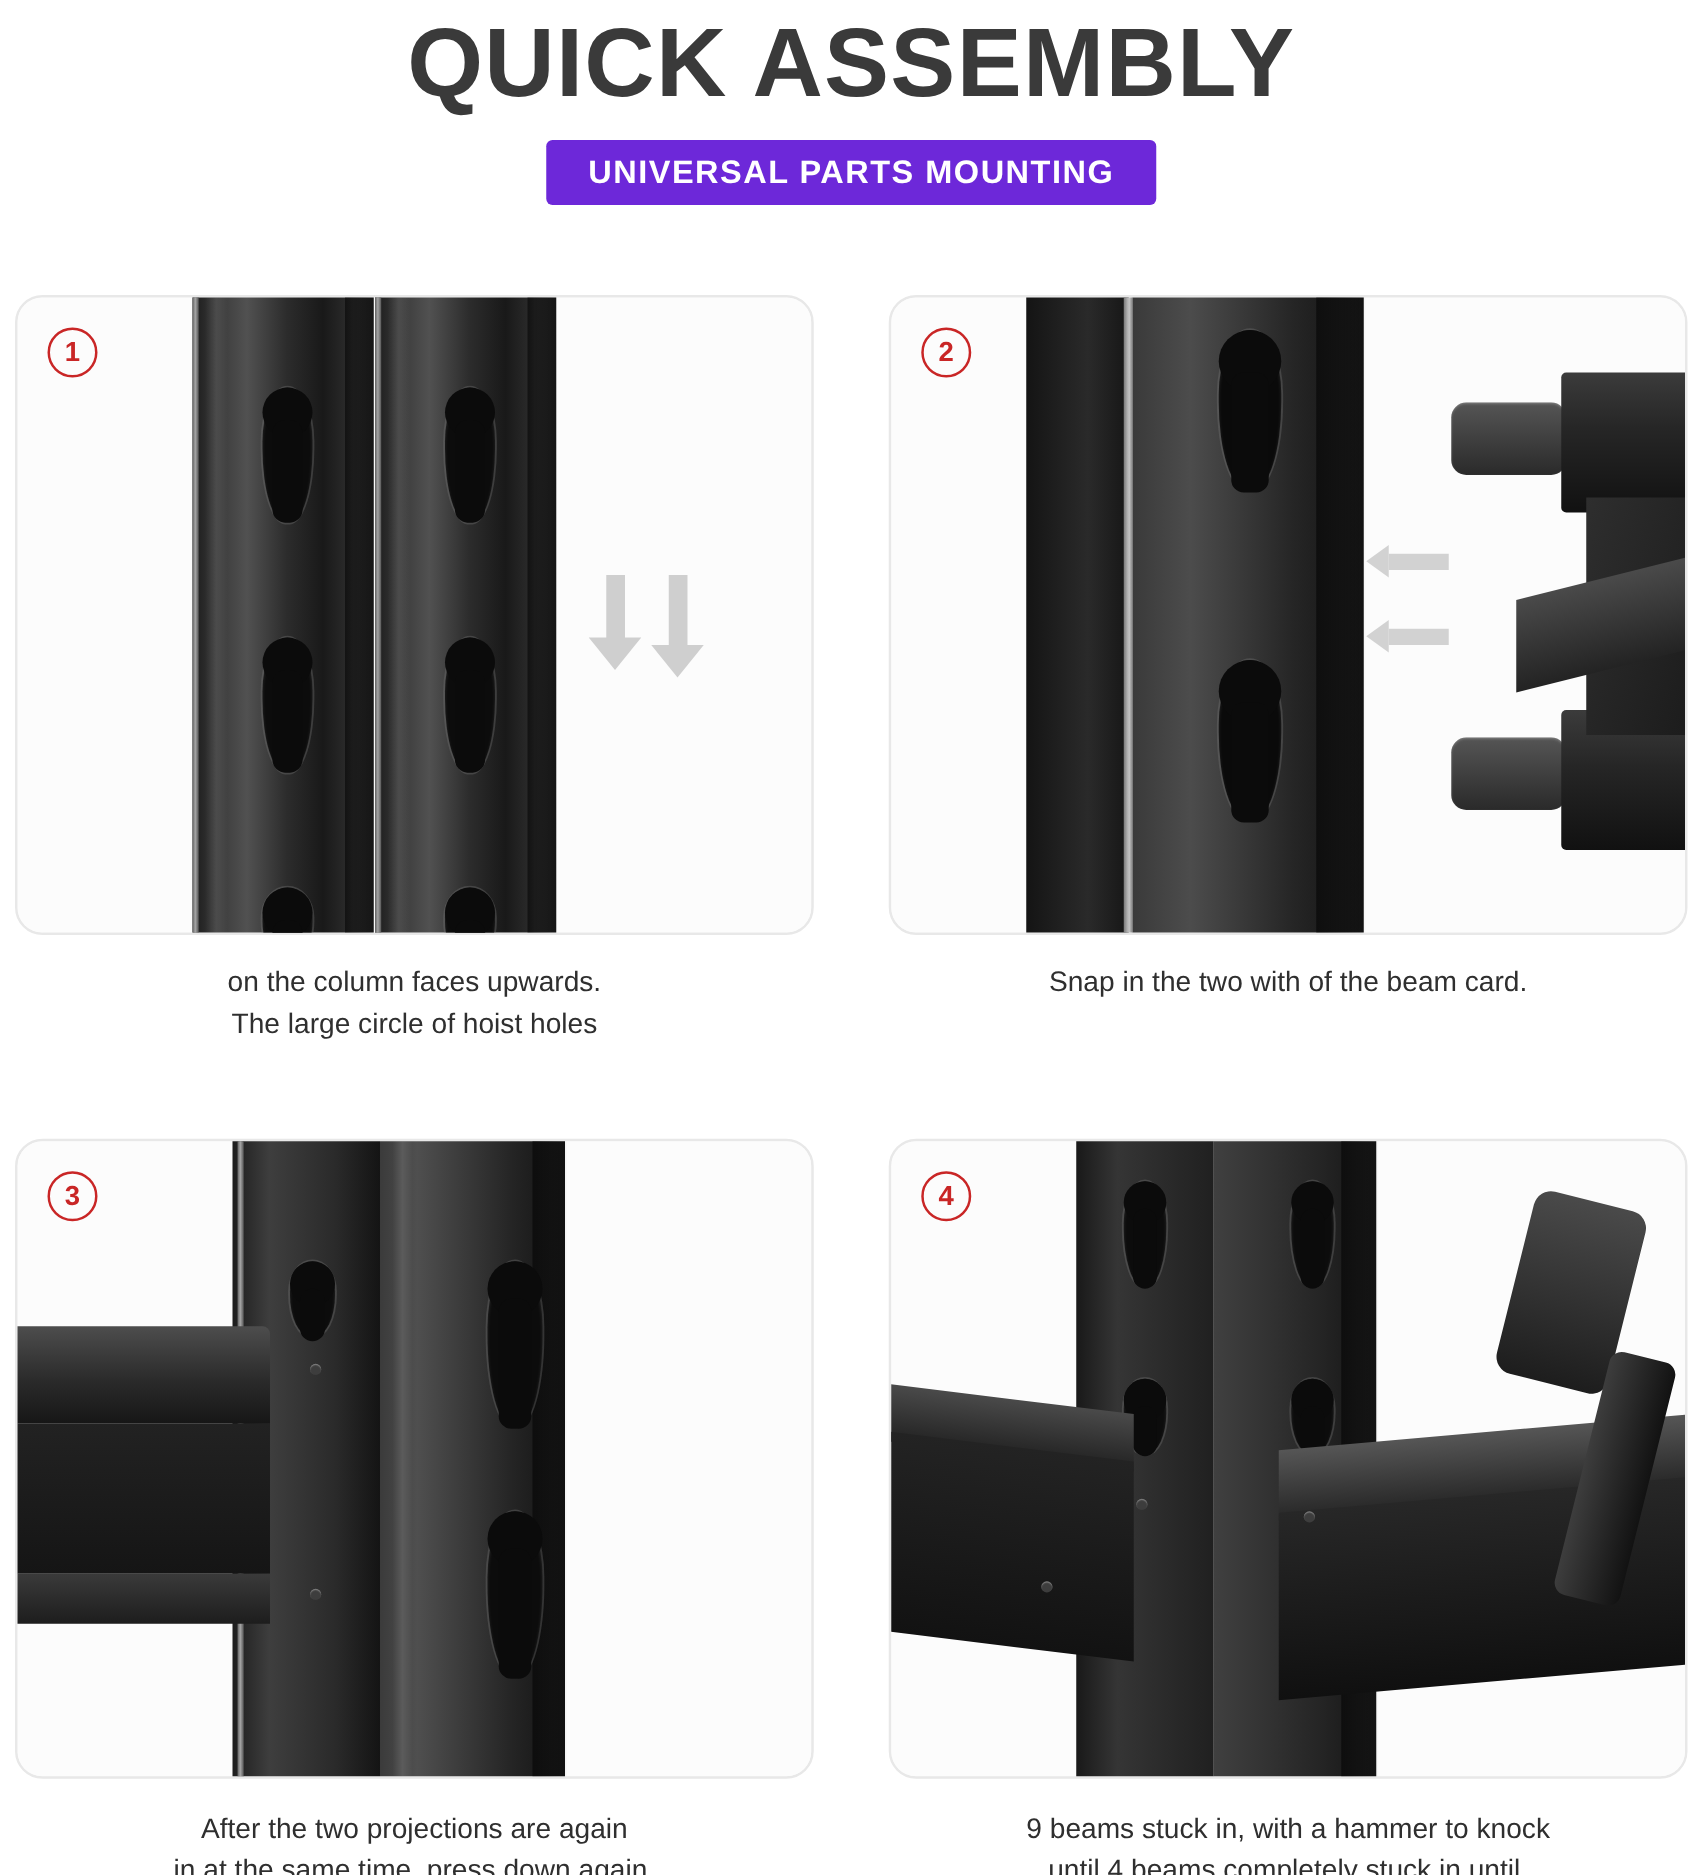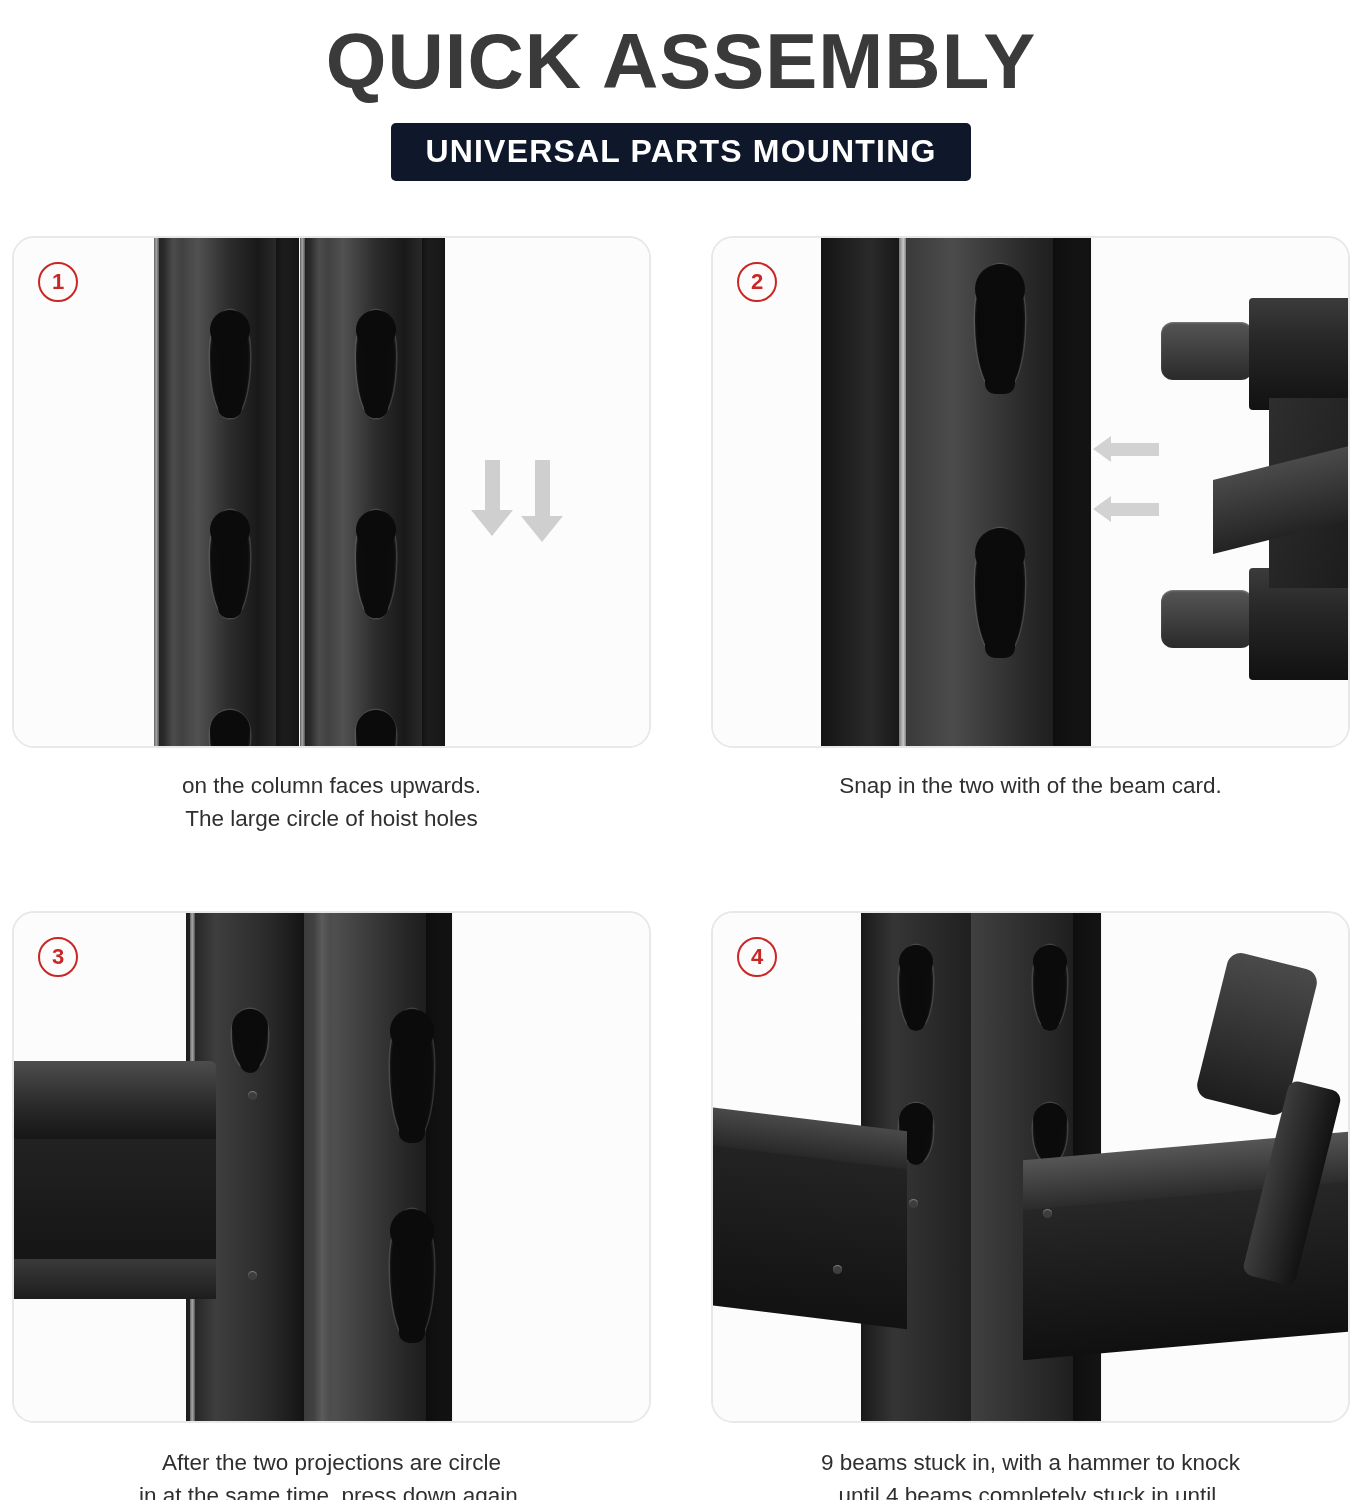--- a/index.html
+++ b/index.html
@@ -22,32 +22,32 @@
   .header {
     text-align: center;
     padding-top: 4px;
   }
   .main-title {
     font-size: 78px;
     font-weight: 700;
     letter-spacing: 1px;
     color: #3a3a3a;
     line-height: 1.05;
-    margin: 11px;
+    margin: 0;
     padding-top: 6px;
   }
   .subtitle-wrap {
     margin-top: 20px;
     display: flex;
     justify-content: center;
   }
   .subtitle {
-    background: #0f172a;
+    background: #6d28d9;
     color: #ffffff;
-    font-size: 32px;
+    font-size: 26px;
     font-weight: 700;
     letter-spacing: 1.2px;
     padding: 10px 34px 11px 34px;
     border-radius: 5px;
     display: inline-block;
   }
 
   
   .grid {
     position: absolute;
@@ -331,21 +331,21 @@
 
           <div class="beam" style="left:-6px; top:148px; width:208px; height:78px; background:linear-gradient(180deg,#4d4d4d,#2b2b2b 55%,#161616); border-radius:0 6px 0 0;"></div>
           <div class="beam" style="left:-6px; top:226px; width:208px; height:120px; background:linear-gradient(180deg,#222,#151515);"></div>
           <div class="beam" style="left:-6px; top:346px; width:208px; height:40px; background:linear-gradient(180deg,#3a3a3a,#1d1d1d);"></div>
           <div class="rivet" style="left:234px; top:178px;"></div>
           <div class="rivet" style="left:234px; top:358px;"></div>
         </div>
         <div class="step-badge">3</div>
       </div>
       <div class="caption">
-        <div>After the two projections are circle</div>
+        <div>After the two projections are again</div>
         <div>in at the same time, press down again.</div>
       </div>
     </div>
 
     <div class="cell row2" style="margin-top:76px;">
       <div class="panel">
         <div class="art">
           <div class="white-bg"></div>
 
           <div class="post" style="left:148px; width:110px; background:linear-gradient(90deg,#191919,#353535 30%,#202020);"></div>

